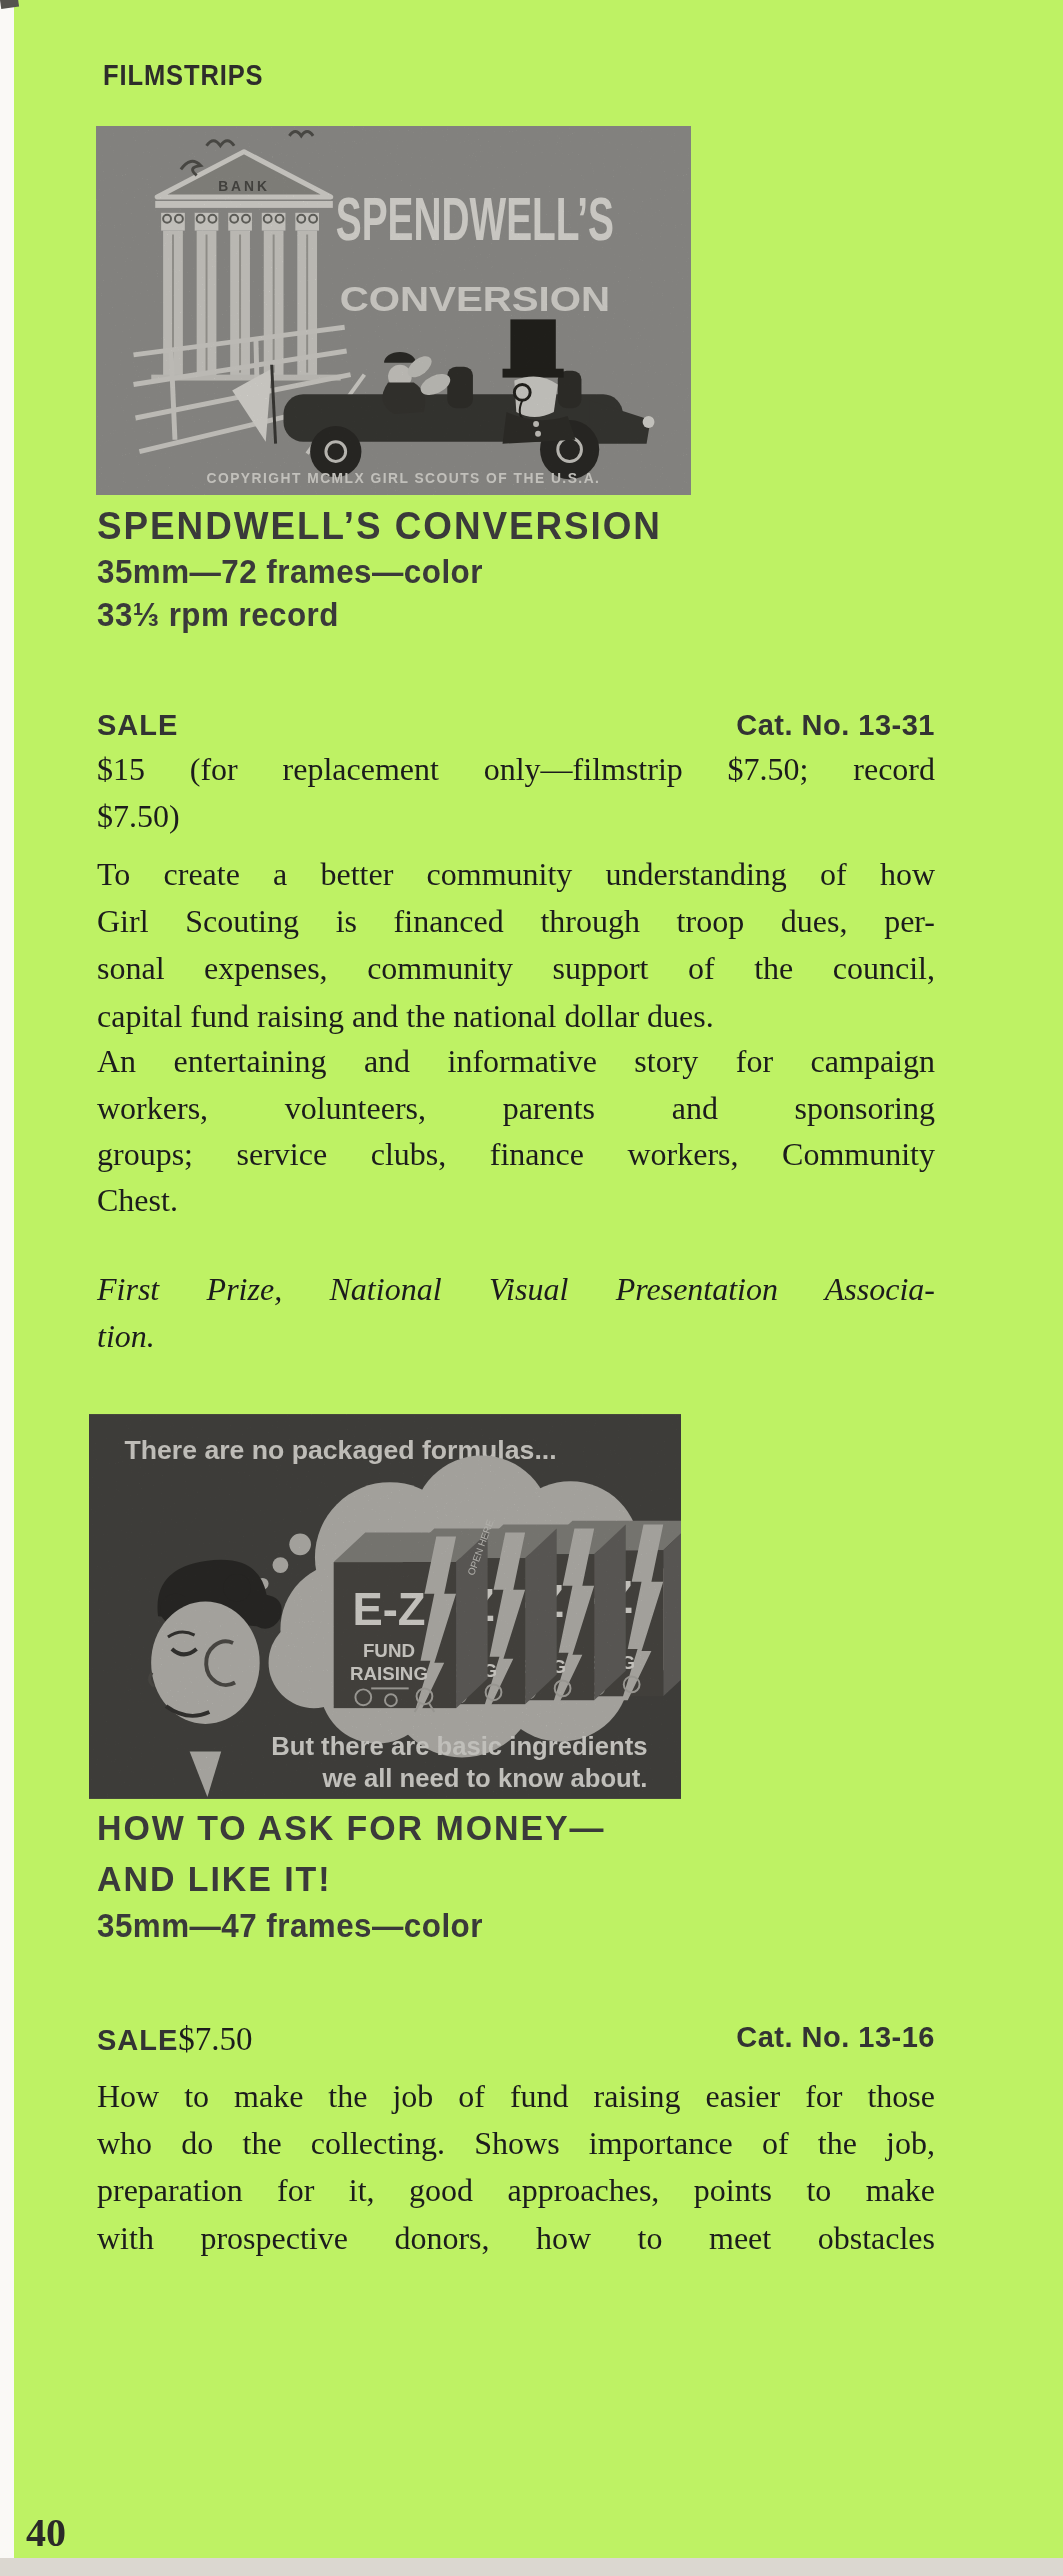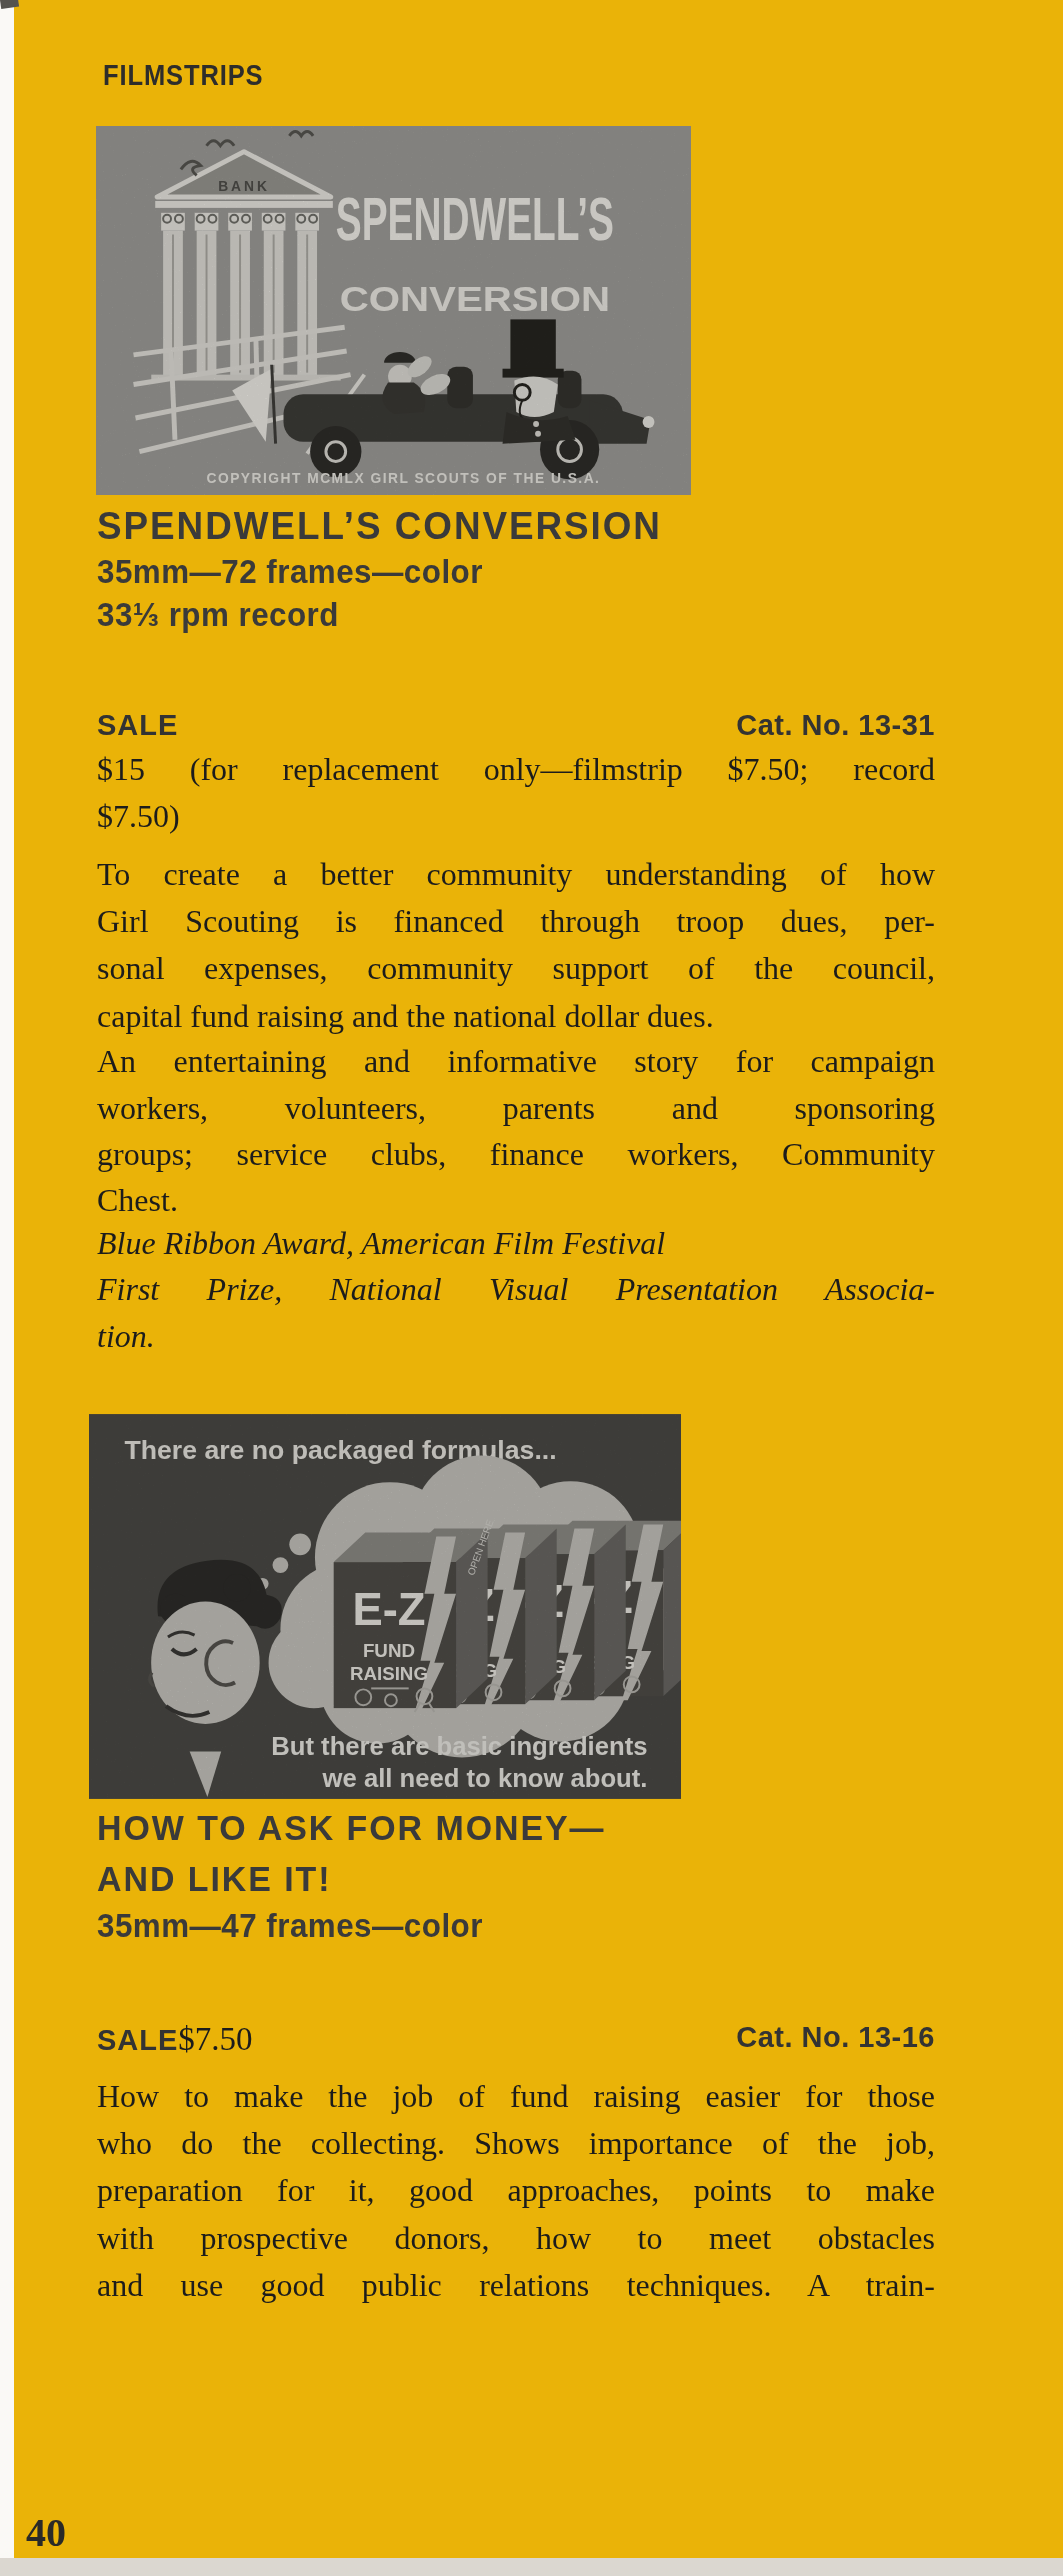--- a/index.html
+++ b/index.html
@@ -1,16 +1,16 @@
 <!DOCTYPE html>
 <html><head>
 <meta charset="utf-8">
 <style>
   html,body{margin:0;padding:0;background:#e8e5df;}
-  .page{position:relative;width:1064px;height:2576px;background:#eab308;overflow:hidden;
+  .page{position:relative;width:1064px;height:2576px;background:#bef264;overflow:hidden;
         font-family:"Liberation Serif",serif;color:#1c1c1c;}
   .sans{font-family:"Liberation Sans",sans-serif;}
   .abs{position:absolute;}
   .kicker{left:103px;top:59px;font-size:29px;font-weight:700;color:#2e2d2b;
           letter-spacing:1px;transform:scaleX(.88);transform-origin:left top;}
   .cover{position:absolute;display:block;}
   .h1{left:97px;top:505px;font-size:38px;font-weight:700;color:#3a3a3a;letter-spacing:2px;transform:scaleX(.97);transform-origin:left top;}
   .spec{left:97px;font-size:33px;font-weight:700;color:#3a3a3a;letter-spacing:0.5px;transform:scaleX(.95);transform-origin:left top;}
   .salerow{left:97px;width:838px;}
   .salelbl{font-family:"Liberation Sans",sans-serif;font-size:29px;font-weight:700;color:#333;letter-spacing:1px;text-align:right;}
@@ -152,21 +152,20 @@
   <div class="abs bline j" style="top:855px">To create a better community understanding of how</div>
   <div class="abs bline j" style="top:902px">Girl Scouting is financed through troop dues, per-</div>
   <div class="abs bline j" style="top:949px">sonal expenses, community support of the council,</div>
   <div class="abs bline" style="top:997px">capital fund raising and the national dollar dues.</div>
 
   <div class="abs bline j" style="top:1042px">An entertaining and informative story for campaign</div>
   <div class="abs bline j" style="top:1089px">workers, volunteers, parents and sponsoring</div>
   <div class="abs bline j" style="top:1135px">groups; service clubs, finance workers, Community</div>
   <div class="abs bline" style="top:1181px">Chest.</div>
 
-  <div class="abs bline it" style="top:1224px">Blue Ribbon Award, American Film Festival</div>
   <div class="abs bline it j" style="top:1270px">First Prize, National Visual Presentation Associa-</div>
   <div class="abs bline it" style="top:1317px">tion.</div>
 
   <svg class="cover" style="left:89px;top:1414px" width="592" height="385" viewBox="0 0 600 390">
     <rect width="600" height="390" fill="#4b4a46"></rect>
 
     <text x="36" y="46" font-family="Liberation Sans, sans-serif" font-weight="bold" font-size="27" fill="#e9e7e1">There are no packaged formulas...</text>
 
     <g fill="#c7c5bf">
       <circle cx="176" cy="172" r="6"></circle>
@@ -270,18 +269,17 @@
 
   <div class="abs salerow" style="top:2021px">
     <span class="salelbl">SALE</span><span class="saleprice">$7.50</span>
     <span class="cat">Cat. No. 13-16</span>
   </div>
 
   <div class="abs bline j" style="top:2124px">who do the collecting. Shows importance of the job,</div>
   <div class="abs bline j" style="top:2077px">How to make the job of fund raising easier for those</div>
   <div class="abs bline j" style="top:2171px">preparation for it, good approaches, points to make</div>
   <div class="abs bline j" style="top:2219px">with prospective donors, how to meet obstacles</div>
-  <div class="abs bline j" style="top:2266px">and use good public relations techniques. A train-</div>
 
   <div class="abs pagenum">40</div>
   <div class="abs edge-bottom"></div>
 </div>
 
 
 </body></html>

